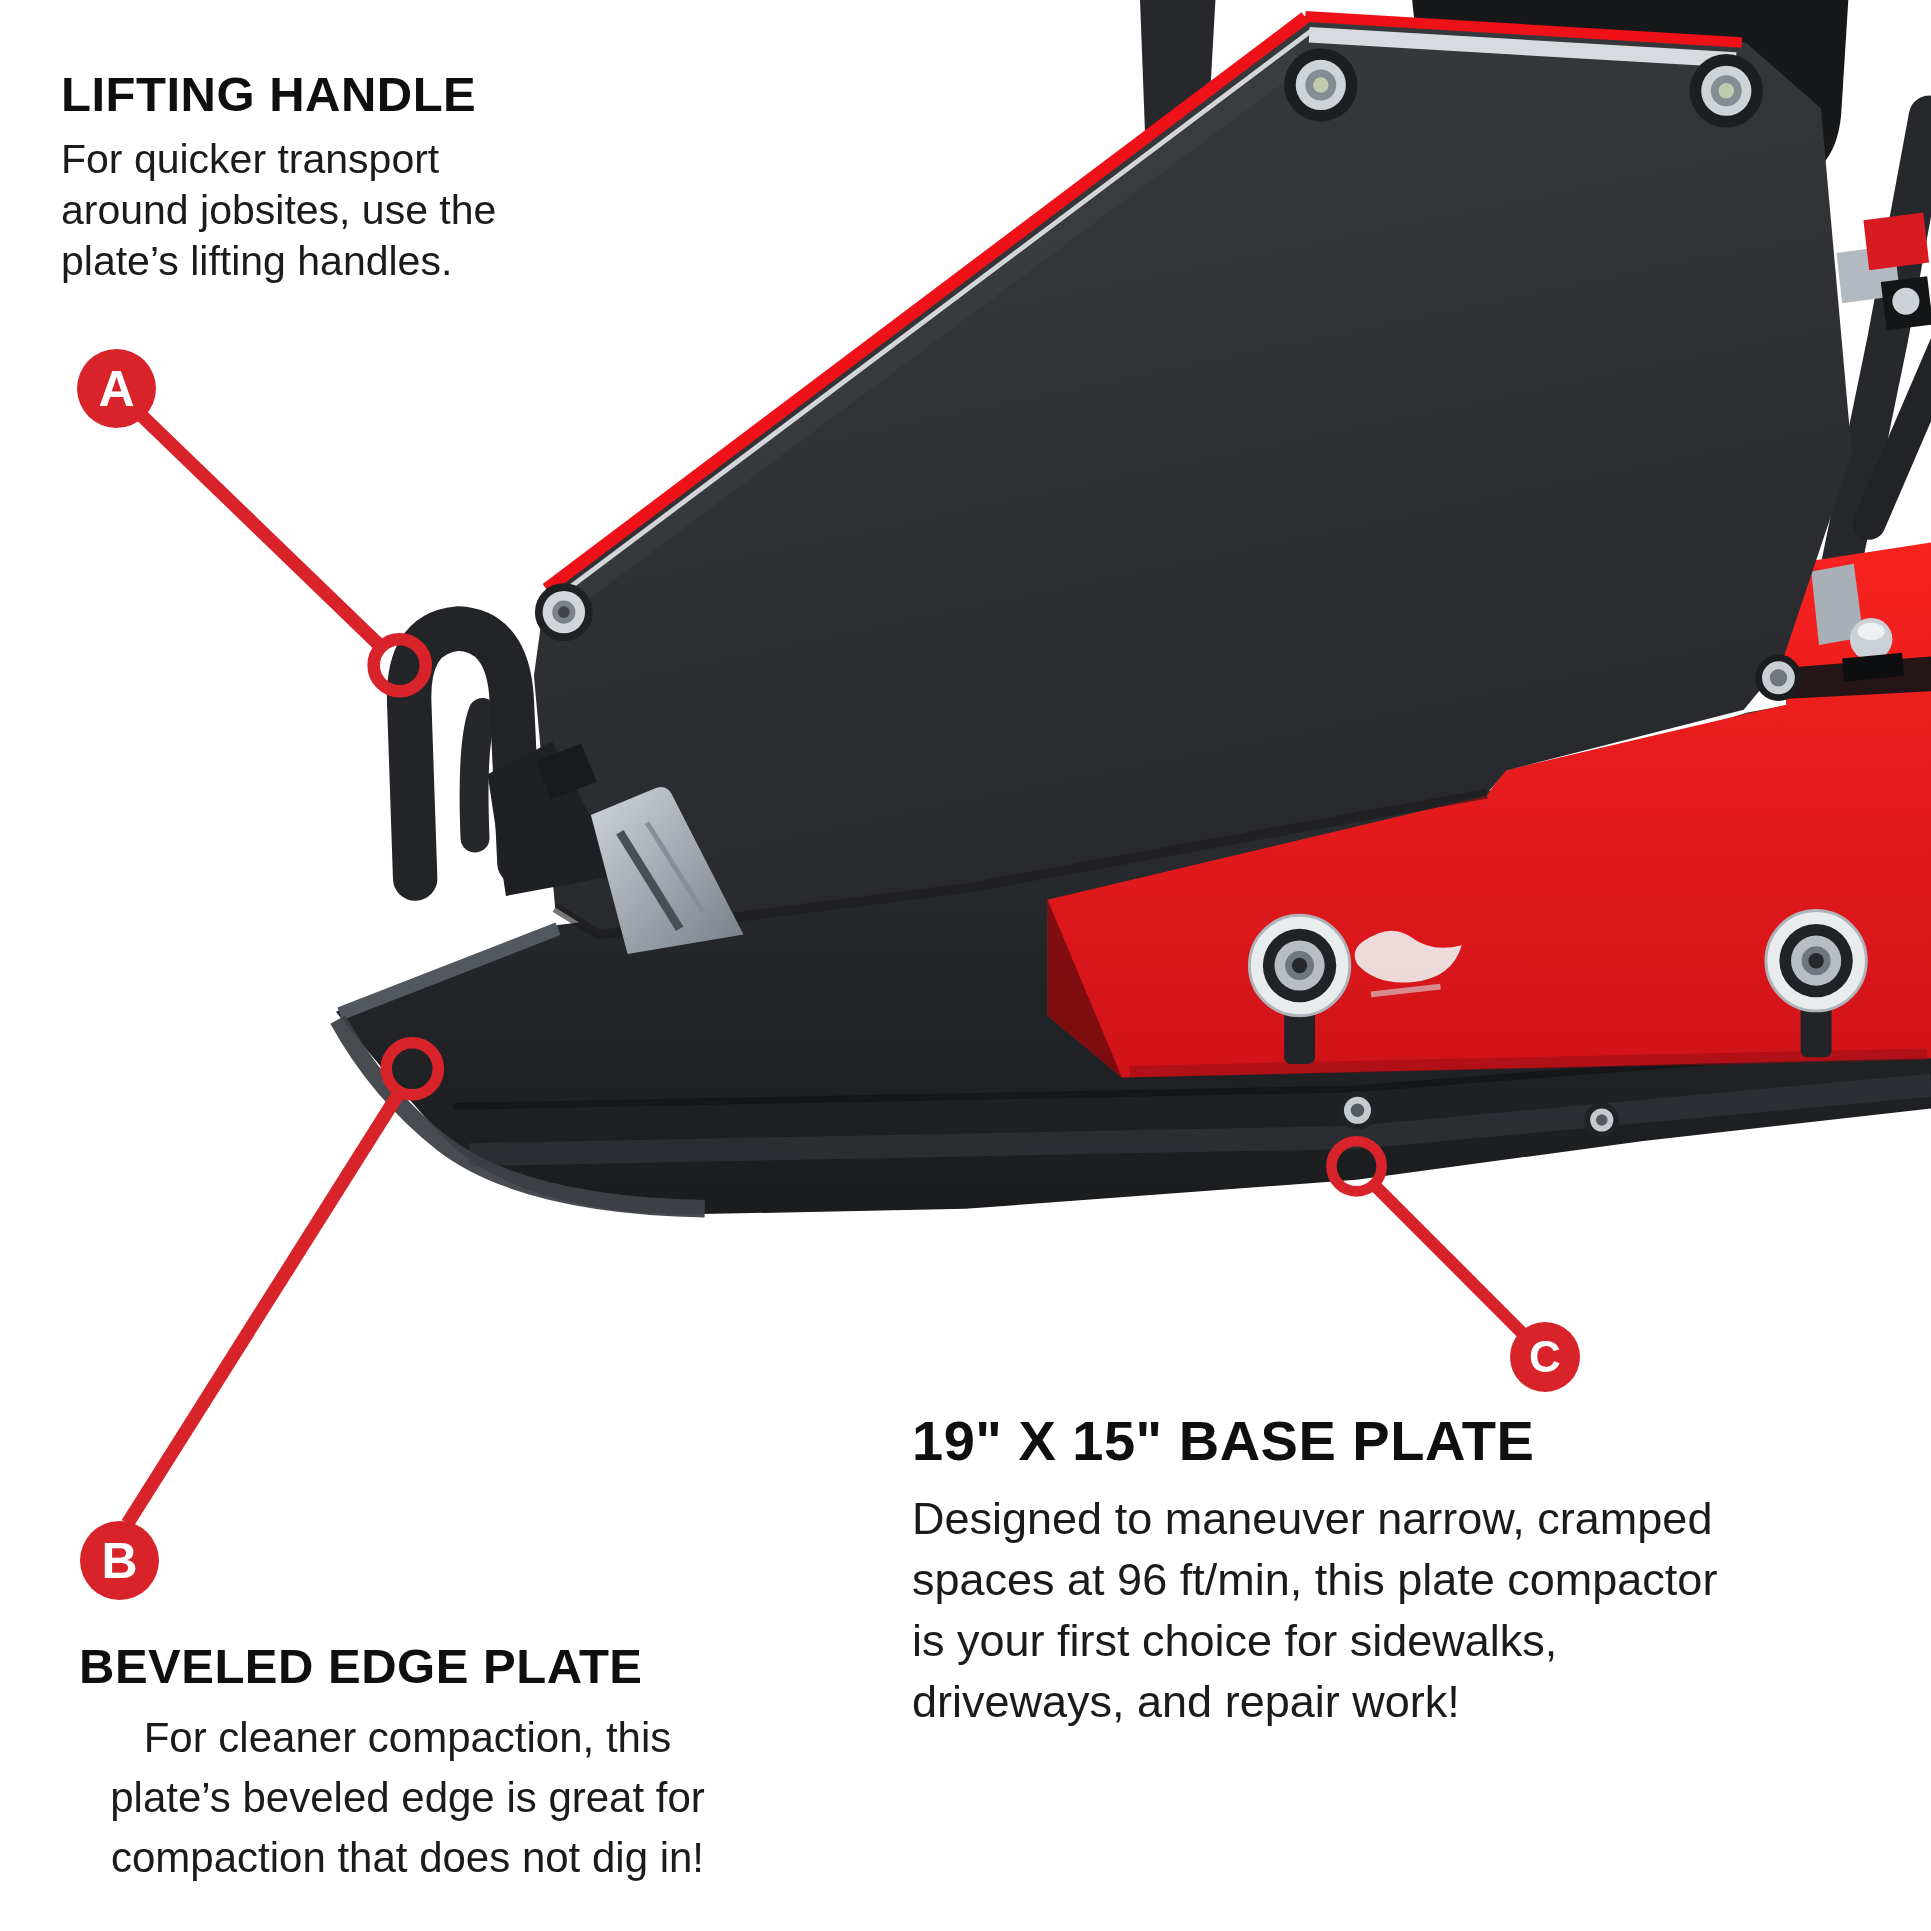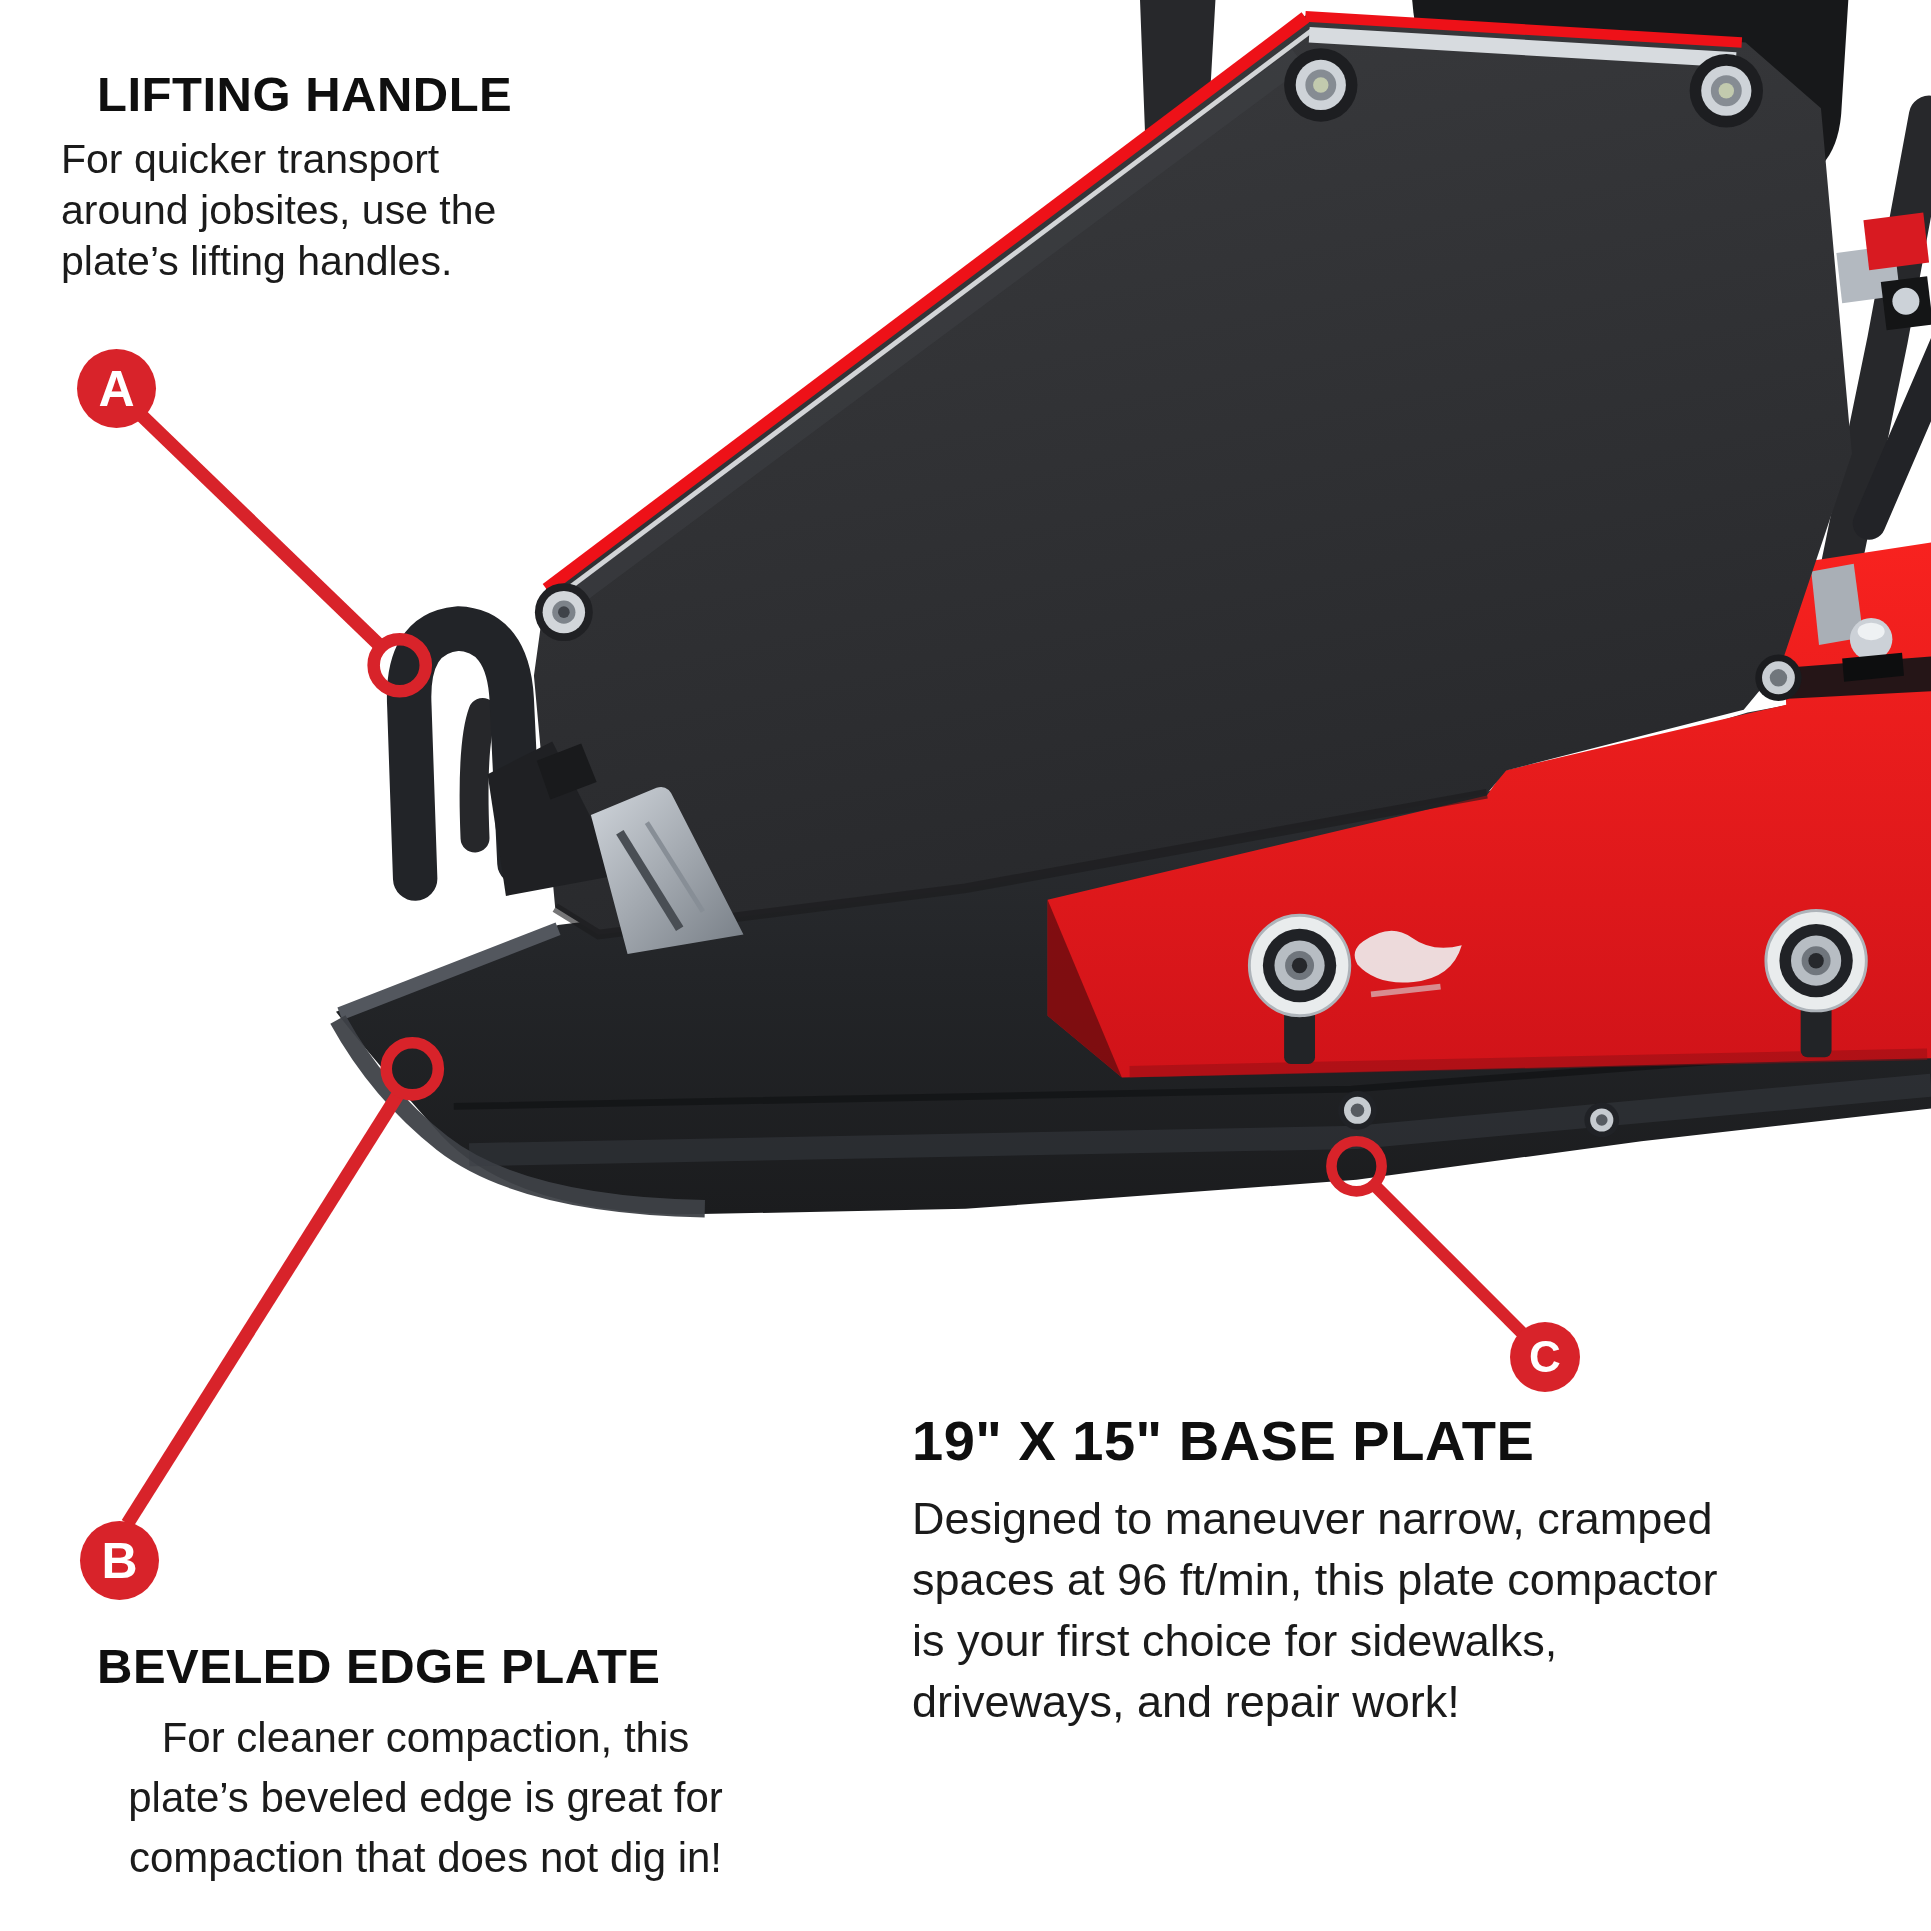--- a/index.html
+++ b/index.html
@@ -27,24 +27,24 @@
     letter-spacing: 0.5px;
     font-family: "Liberation Sans", sans-serif;
   }
   .callout p {
     margin: 0;
     white-space: pre-line;
     color: #1b1b1b;
     font-family: "Liberation Sans", sans-serif;
   }
   .callout-top-left { left: 61px; top: 66px; width: 599px; }
-  .callout-top-left h2 { font-size: 49px; margin-left: 36px; }
+  .callout-top-left h2 { font-size: 49px; }
   .callout-top-left p { font-size: 41px; line-height: 51px; margin-top: 11.6px; }
 
-  .callout-bottom-left { left: 97px; top: 1638px; width: 657px; }
+  .callout-bottom-left { left: 79px; top: 1638px; width: 657px; }
   .callout-bottom-left h2 { font-size: 49px; }
   .callout-bottom-left p { font-size: 42px; line-height: 60px; margin-top: 13.5px; text-align: center; }
 
   .callout-bottom-right { left: 912px; top: 1408px; width: 985px; }
   .callout-bottom-right h2 { font-size: 56px; }
   .callout-bottom-right p { font-size: 45px; line-height: 61px; margin-top: 15.4px; }
 
   .marker {
     position: absolute;
     border-radius: 50%;

